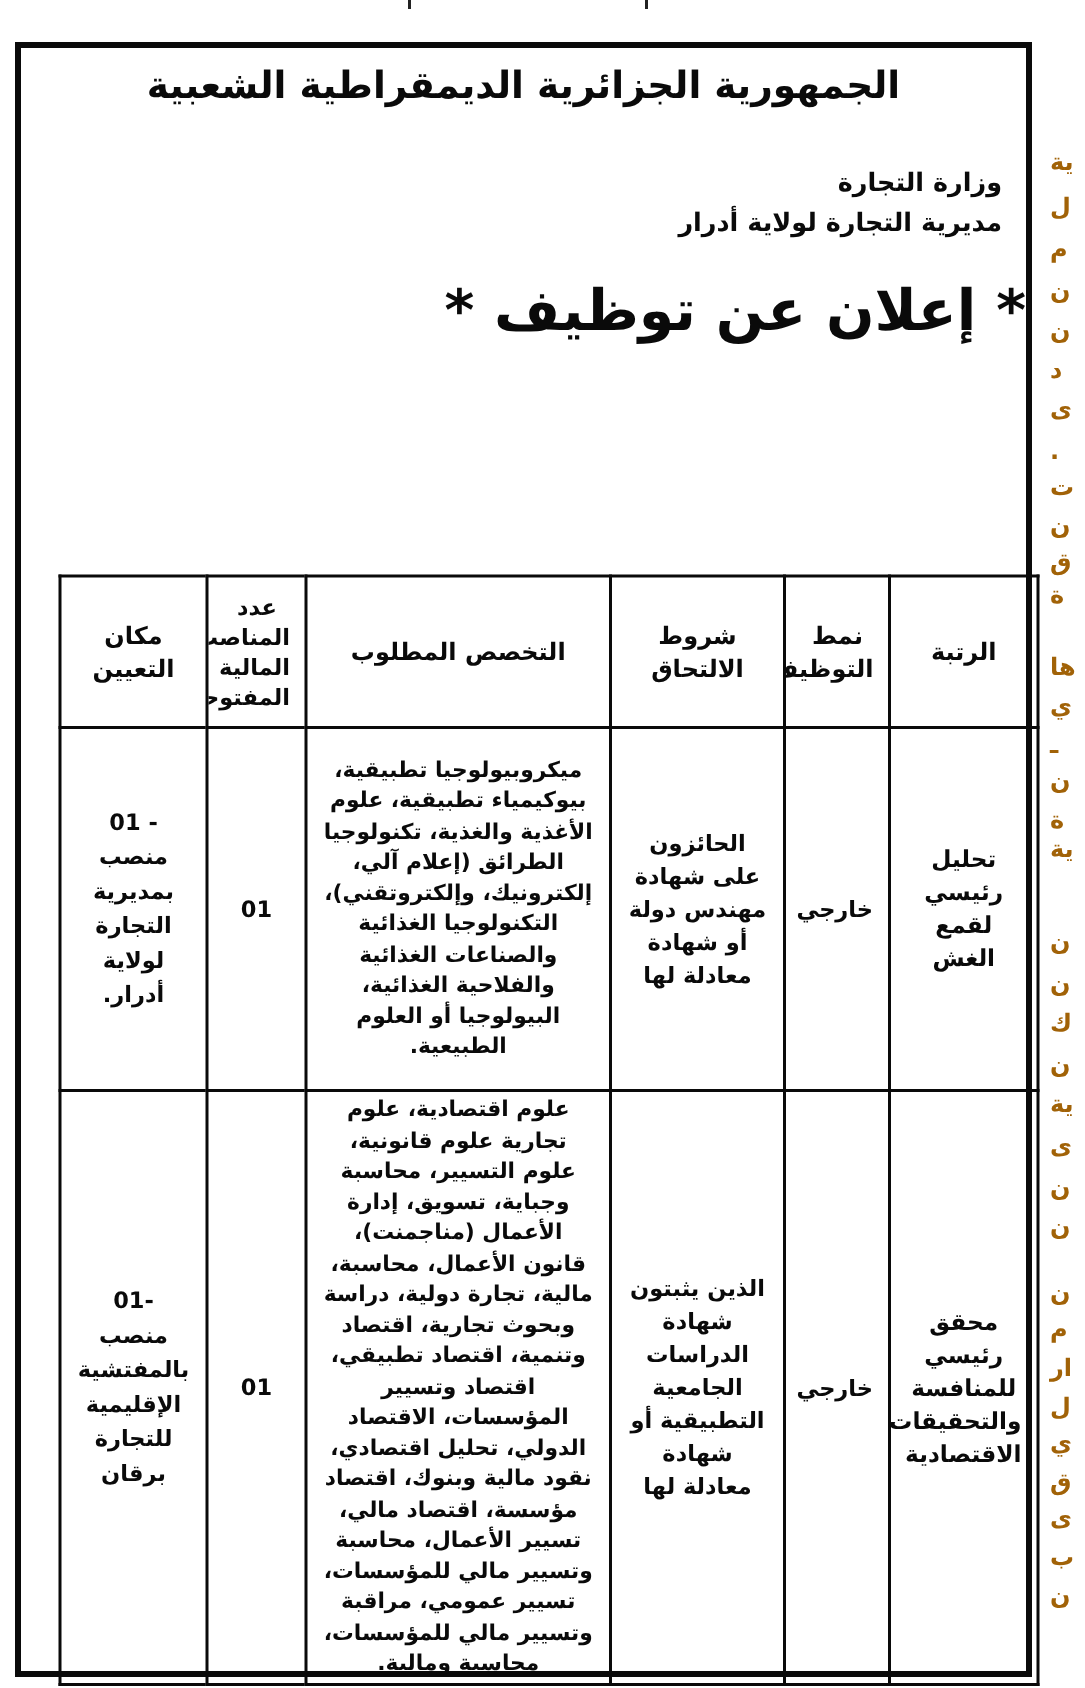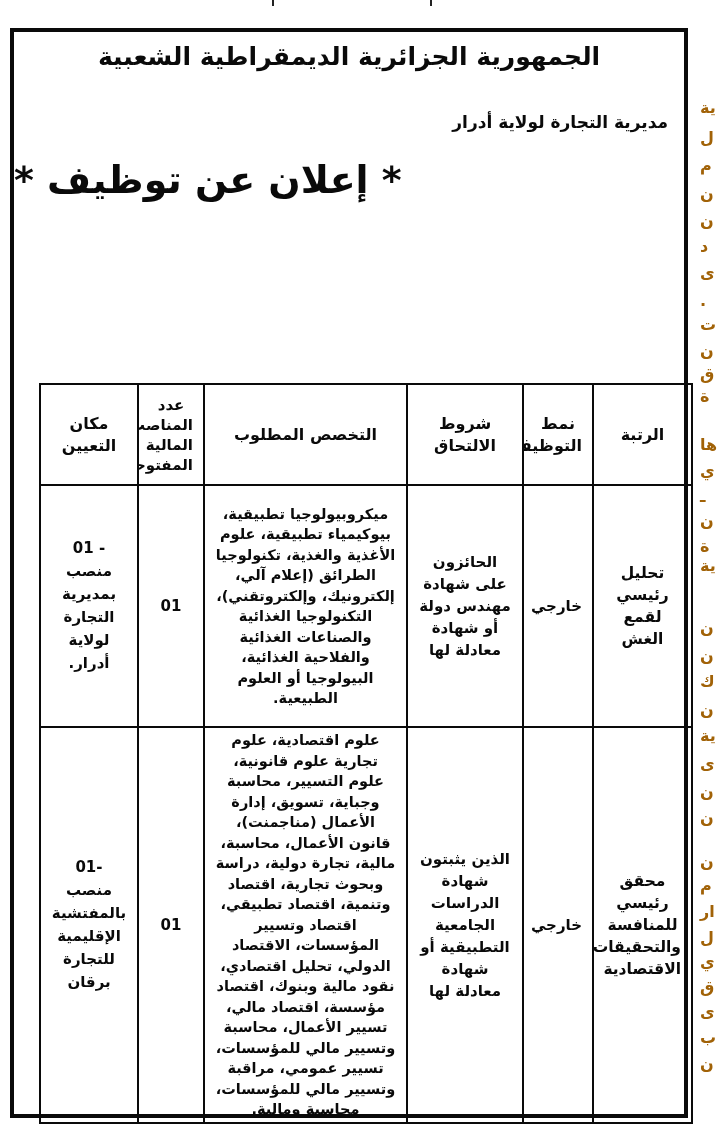--- a/index.html
+++ b/index.html
@@ -35,21 +35,21 @@
     margin-top:38px;
     padding-right:16px;
     text-align:right;
     font-size:17px;
     font-weight:bold;
     line-height:27px;
   }
 
   .announce-title{
     margin-top:22px;
-    text-align:left;
+    text-align:right;
     font-size:38px;
     font-weight:bold;
   }
 
   .intro{
     margin:26px 14px 0 14px;
     font-size:17px;
     font-weight:bold;
     line-height:27px;
     text-align:justify;
@@ -103,20 +103,21 @@
 <div class="page">
 
   <div class="tick t1"></div>
   <div class="tick t2"></div>
 
   <div class="frame">
 
     <h1 class="main-title">الجمهورية الجزائرية الديمقراطية الشعبية</h1>
 
     <div class="org-block">
+      <div>وزارة التجارة</div>
       <div>مديرية التجارة لولاية أدرار</div>
     </div>
 
     <div class="announce-title">* إعلان عن توظيف *</div>
 
 
     <table class="job-table" dir="rtl">
       <colgroup>
         <col style="width:99px">
         <col style="width:70px">

